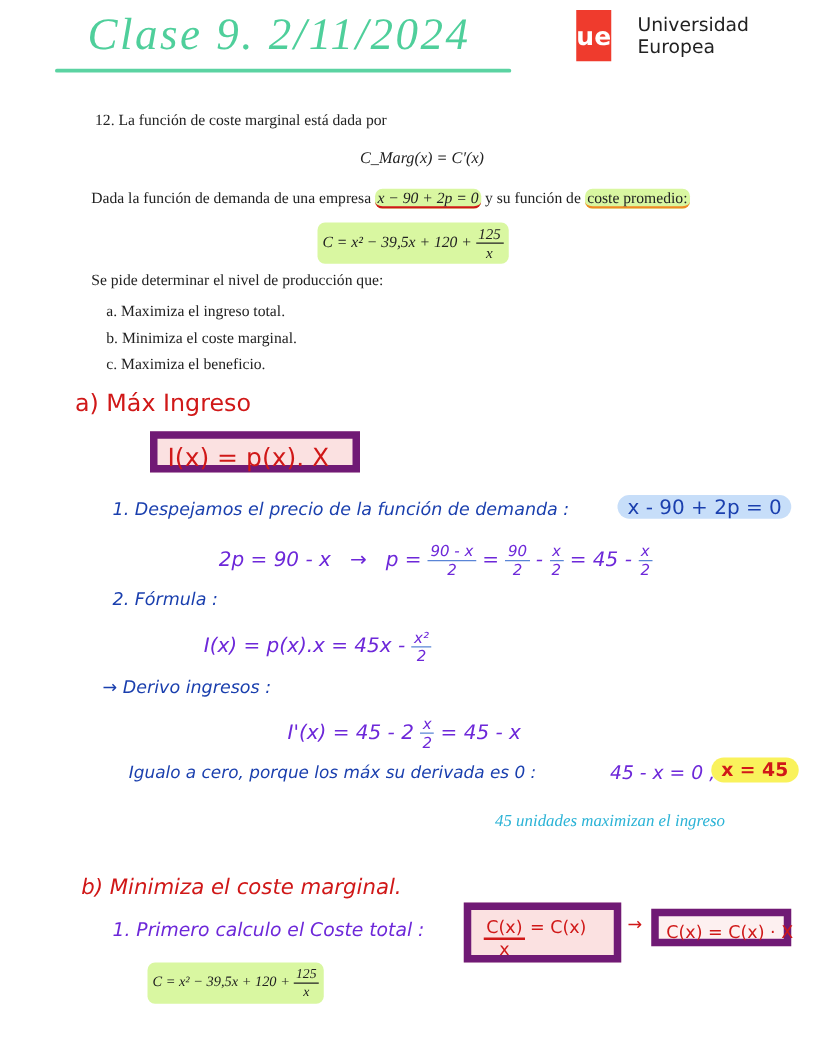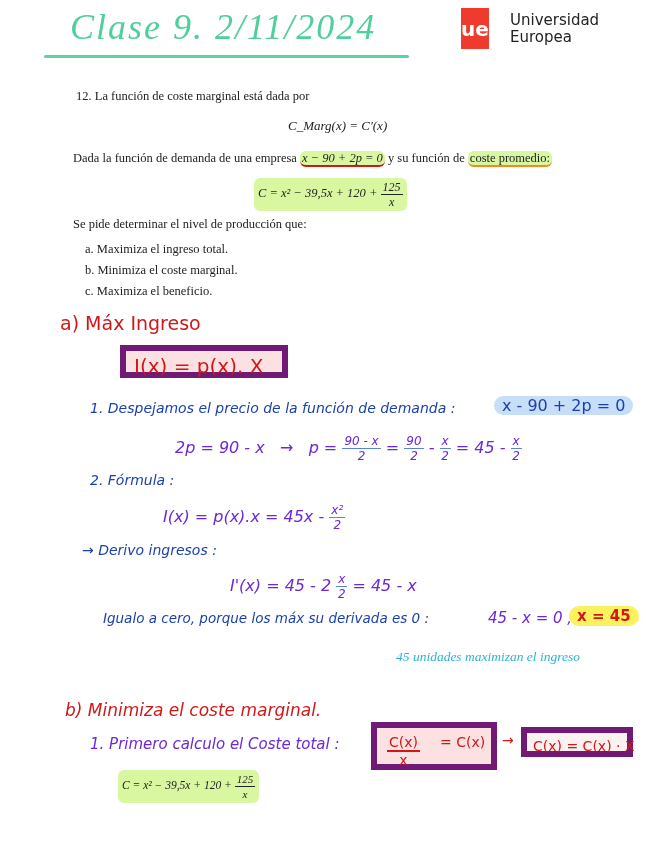--- a/index.html
+++ b/index.html
@@ -116,21 +116,21 @@
 
 <div class="abs hand-blue" style="left:103px; top:610px; font-size:13.5px;">Igualo a cero, porque los máx su derivada es 0 :</div>
 <div class="abs hand-lblue" style="left:488px; top:609px; font-size:15px;">45 - x = 0 ;</div>
 <div class="abs hand-red hl-yellow" style="left:569px; top:606px; font-size:15px; font-style:normal;">x = 45</div>
 
 <div class="abs teal" style="left:396px; top:649px;">45 unidades maximizan el ingreso</div>
 
 <div class="abs hand-red" style="left:65px; top:700px; font-size:17px;">b) Minimiza el coste marginal.</div>
 <div class="abs hand-lblue" style="left:90px; top:735px; font-size:15px;">1. Primero calculo el Coste total :</div>
 
-<div class="abs box-red hand-red" style="left:371px; top:722px; width:126px; height:48px; font-size:14px; font-style:normal; padding:6px 10px; display:flex; align-items:flex-start; gap:20px;">
+<div class="abs box-red hand-red" style="left:371px; top:722px; width:126px; height:48px; font-size:14px; font-style:normal; padding:6px 10px; display:flex; align-items:flex-start; gap:4px;">
   <span class="frac" style="font-size:14px; line-height:16px;">
       <span class="num" style="border-color:#d01818; border-bottom-width:2px">C(x)</span>
       <span>x</span>
     </span>
   <span>= C(x)</span>
 </div>
 <div class="abs hand-red" style="left:502px; top:732px; font-size:14px;">→</div>
 <div class="abs box-red hand-red" style="left:521px; top:727px; width:112px; height:30px; font-size:14px; font-style:normal; padding:5px 6px; background:#fdf0f0;">C(x) = C(x) · X</div>
 
 <div class="abs latex math hl-green" style="left:118px; top:770px; font-size:11.5px; padding:2px 4px;">

